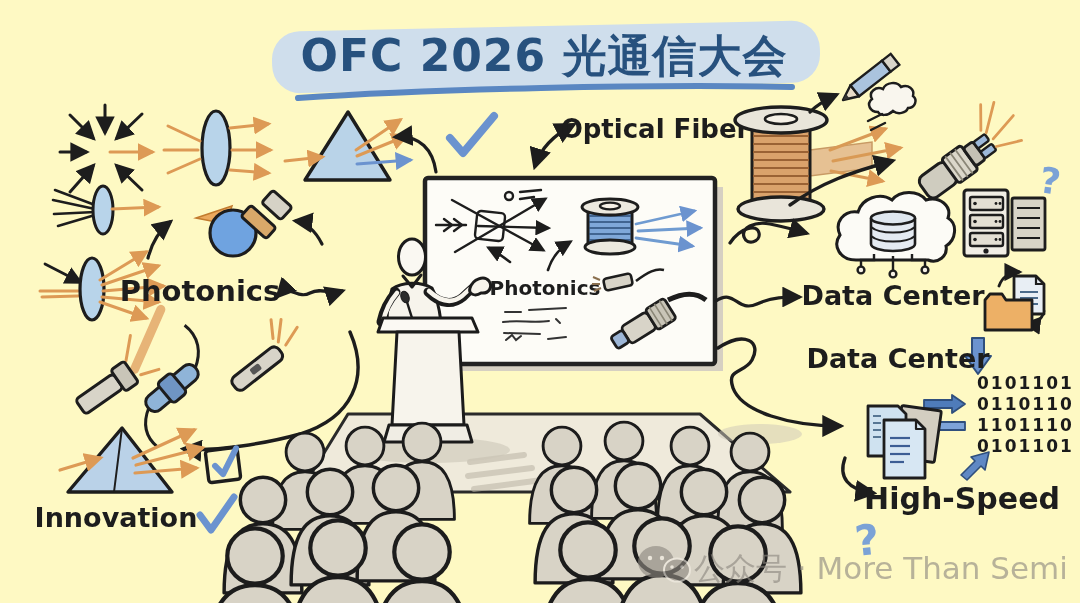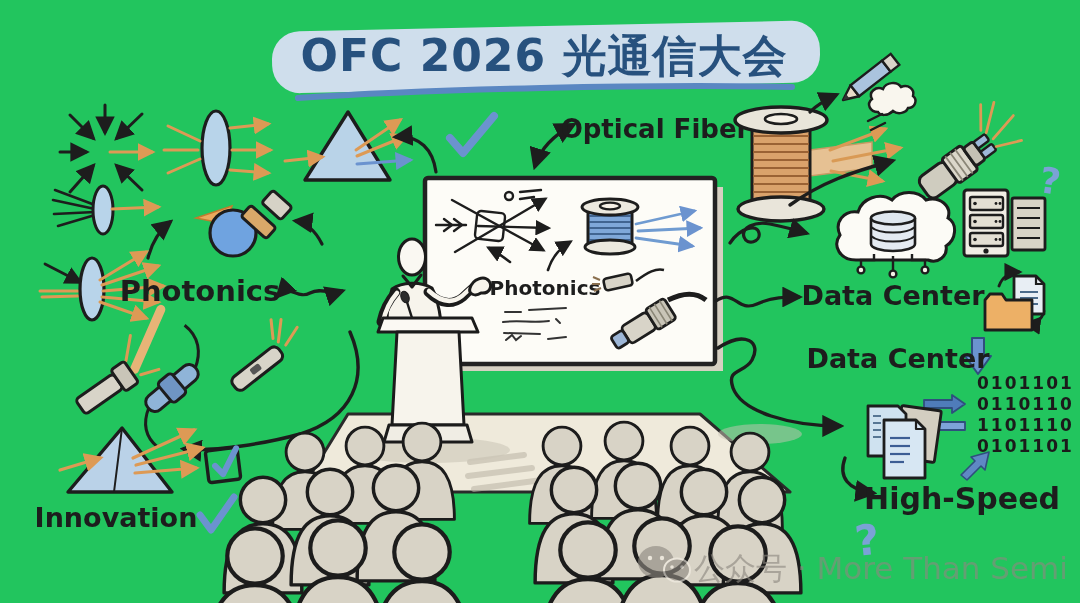--- a/index.html
+++ b/index.html
@@ -1,16 +1,16 @@
 <!DOCTYPE html>
 <html><head>
 <meta charset="utf-8">
 <style>
   html,body{margin:0;padding:0;background:#e9e4d8;}
-  .canvas{position:relative;width:1080px;height:603px;background:#22c55e;overflow:hidden;
+  .canvas{position:relative;width:1080px;height:603px;background:#fef9c3;overflow:hidden;
           font-family:"DejaVu Sans","Liberation Sans",sans-serif;}
   svg{display:block}
   text{font-family:"DejaVu Sans","Liberation Sans",sans-serif;}
   .mono{font-family:"DejaVu Sans Mono","Liberation Mono",monospace;}
 </style>
 </head>
 <body>
 
 <div class="canvas">
 <svg width="1080" height="603" viewBox="0 0 1080 603">

